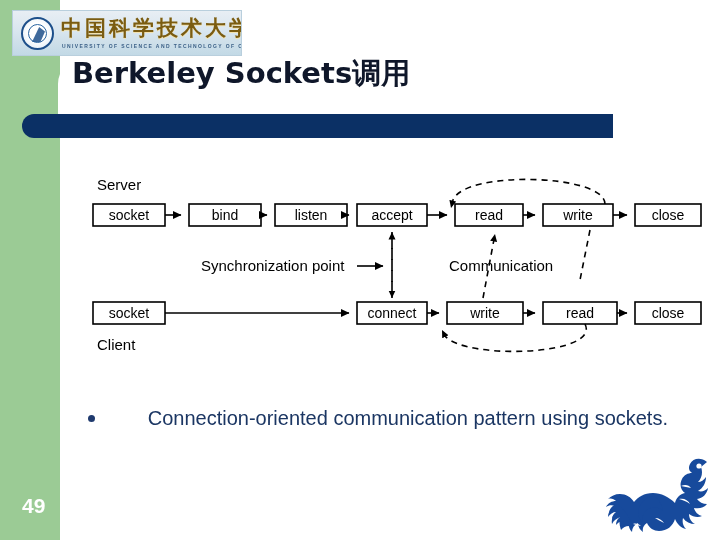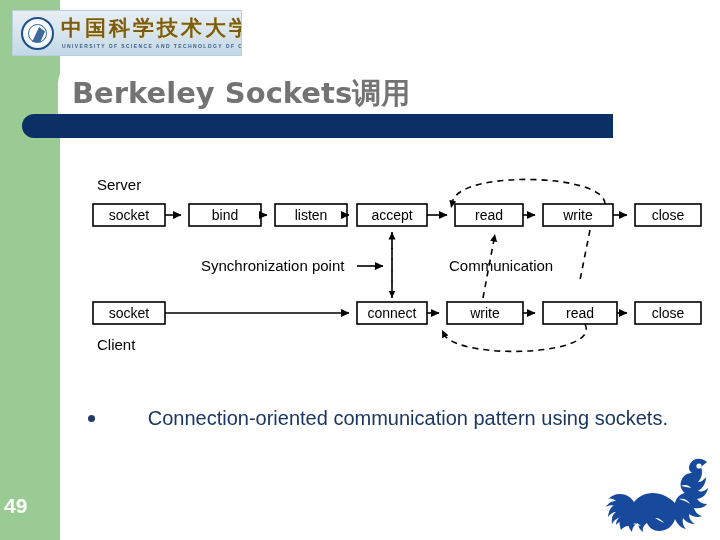--- a/index.html
+++ b/index.html
@@ -63,24 +63,24 @@
     font-family:"Liberation Sans", sans-serif;
     font-size:5px;font-weight:bold;
     letter-spacing:1.4px;
     color:#3a5f86;
     white-space:nowrap;
     transform:scaleY(1.25);
     transform-origin:left top;
   }
   
   .title{
-    position:absolute;left:72px;top:74px;
+    position:absolute;left:72px;top:54px;
     font-family:"DejaVu Sans", sans-serif;
     font-size:29px;font-weight:bold;
-    color:#737373;
+    color:#0f172a;
     letter-spacing:0px;
     white-space:nowrap;
   }
   
   .navy-bar{
     position:absolute;left:22px;top:114px;width:591px;height:24px;
     background:#0b3065;
     border-top-left-radius:12px;border-bottom-left-radius:12px;
   }
   
@@ -98,21 +98,21 @@
     background:#1f3a6e;
     margin-top:11px;margin-right:24px;flex:0 0 auto;
   }
   .bullet-text{
     font-family:"Liberation Sans", sans-serif;
     font-size:20px;line-height:29px;color:#1b3663;
     max-width:530px;
   }
   
   .page-num{
-    position:absolute;left:4px;top:494px;
+    position:absolute;left:22px;top:494px;
     font-family:"Liberation Sans", sans-serif;
     font-size:21px;font-weight:bold;color:#ffffff;
   }
   
   .dragon{
     position:absolute;left:595px;top:452px;width:125px;height:88px;
   }
 </style>
 </head>
 <body>

